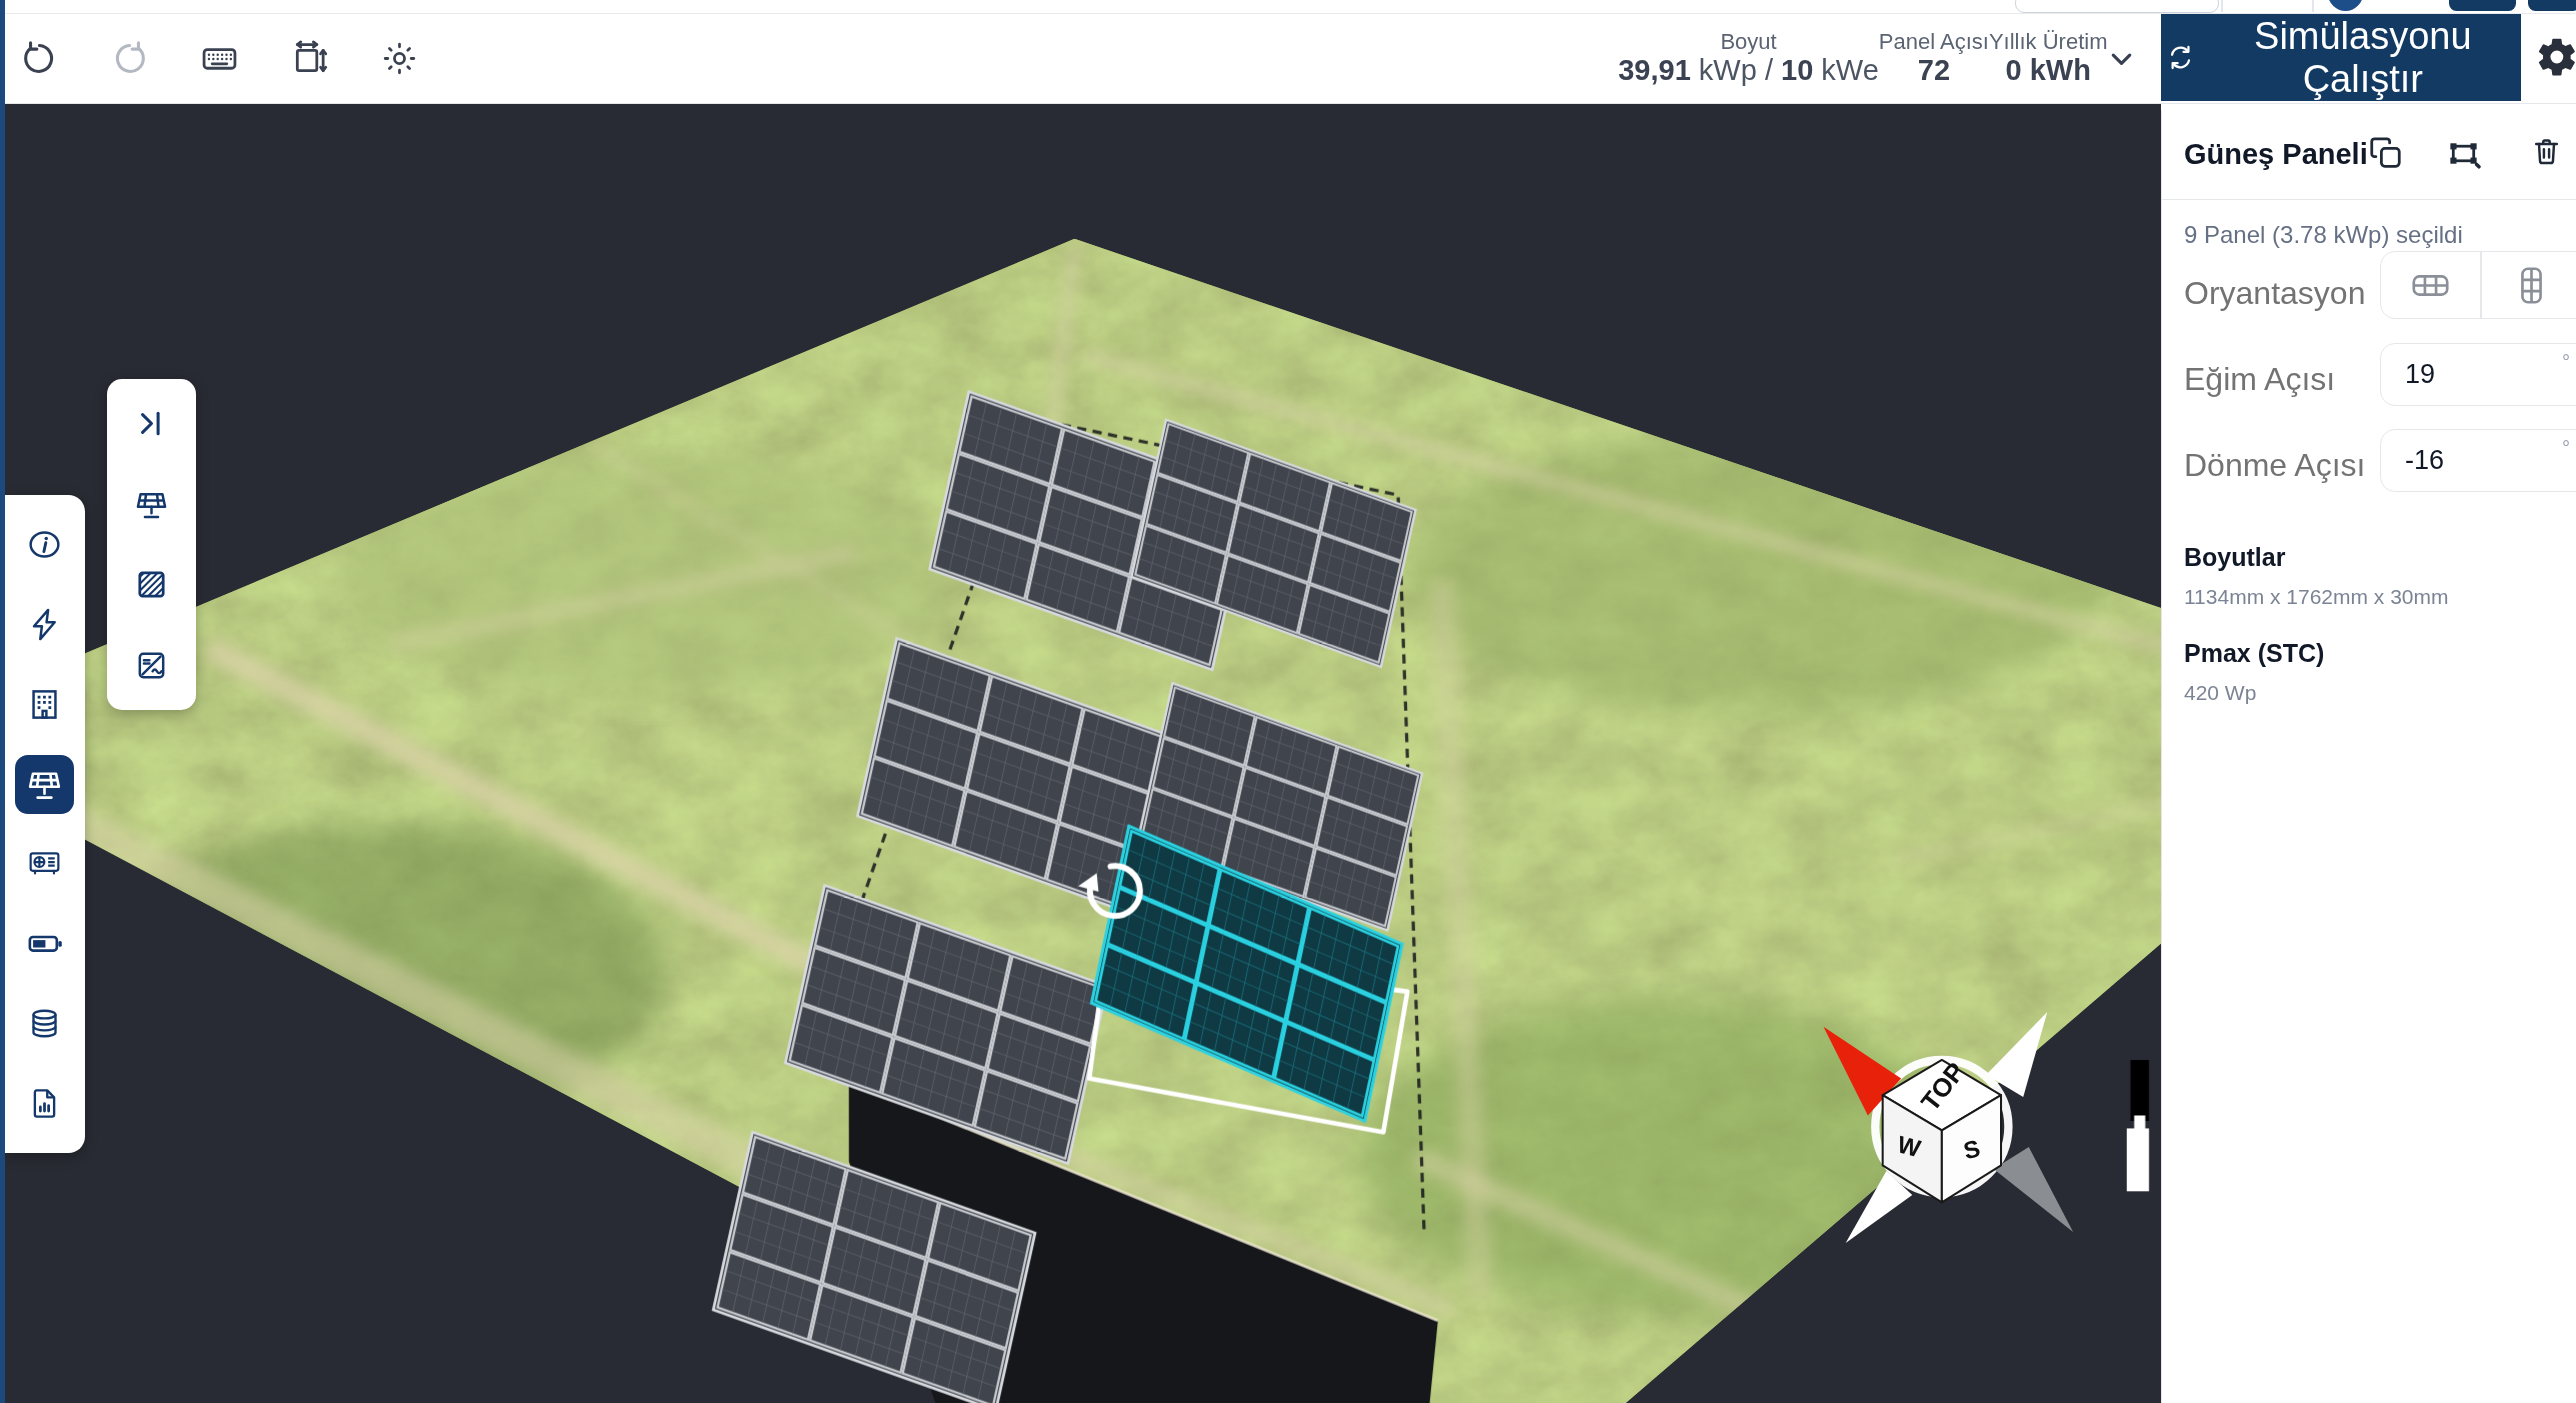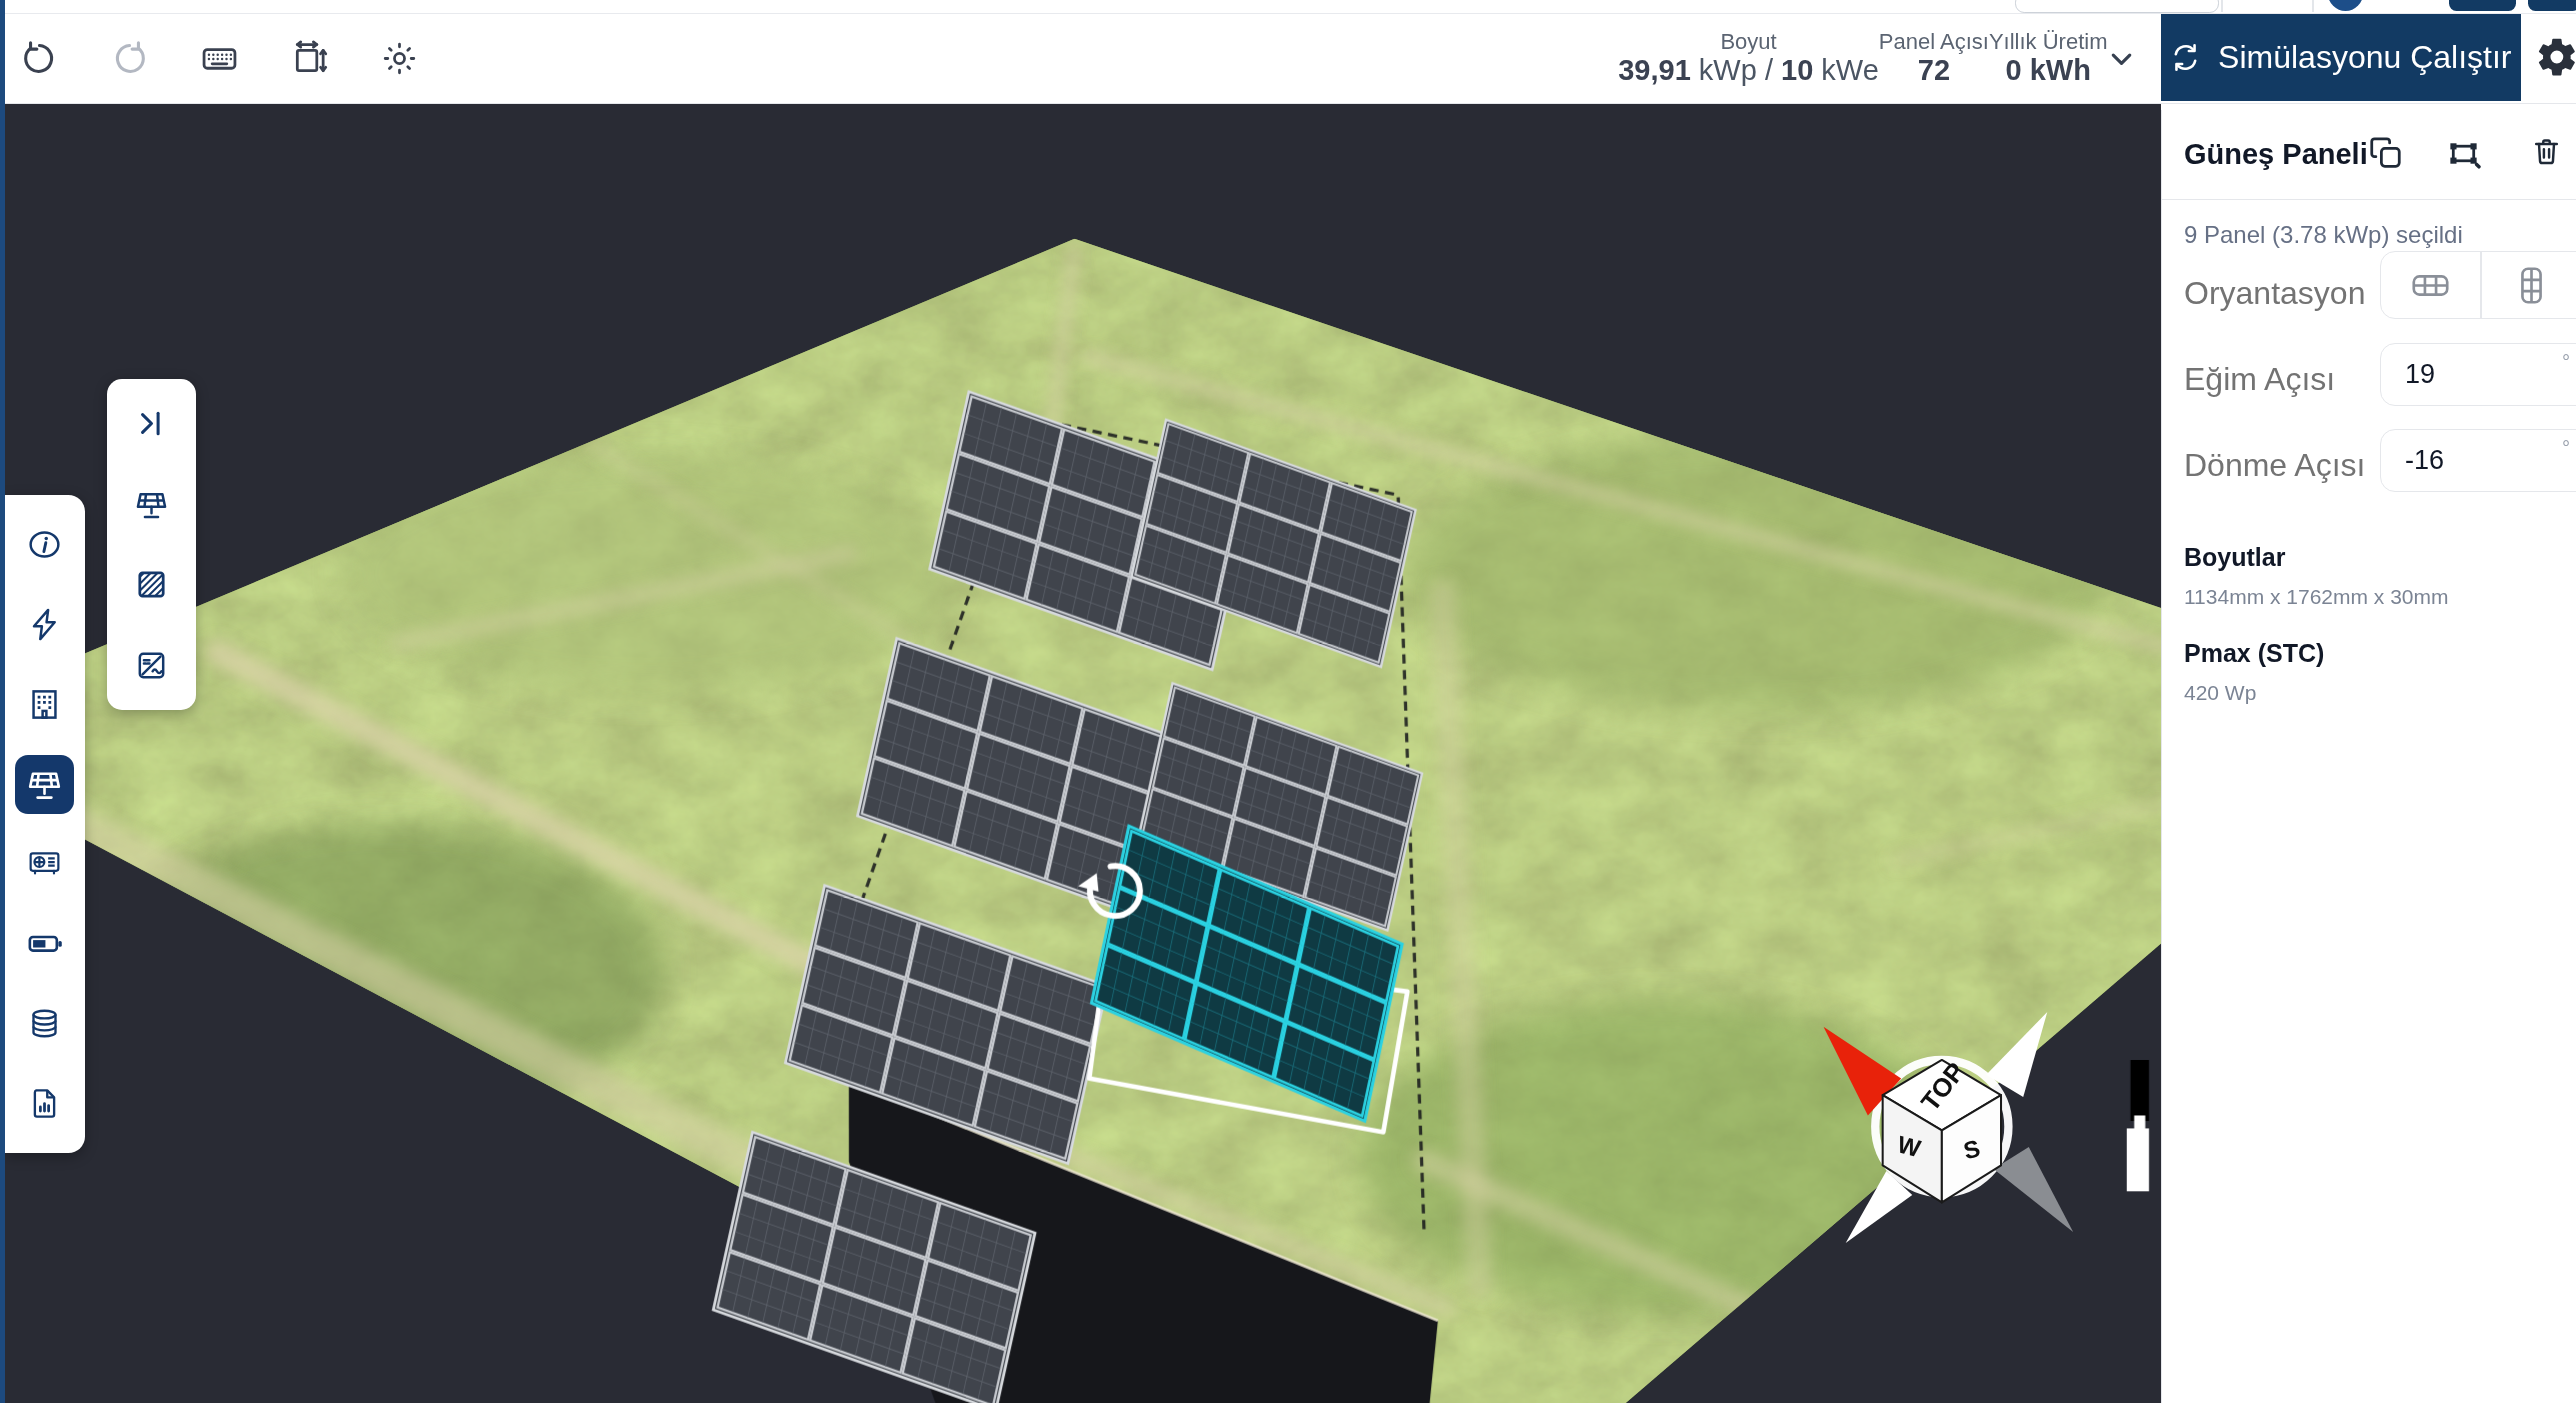--- a/index.html
+++ b/index.html
@@ -18,21 +18,21 @@
   .tb-icons{position:absolute;left:20.3px;top:0;height:89px;display:flex;align-items:center;gap:51px;}
   .tb-btn{width:39px;height:39px;display:flex;align-items:center;justify-content:center;color:#3a4150;background:none;border:none;padding:0;cursor:pointer;}
   .tb-btn.disabled{color:#b3b8c2;}
   .stats{position:absolute;right:435px;top:0;height:89px;display:flex;align-items:center;}
   .stat{display:flex;flex-direction:column;align-items:center;line-height:1.15;}
   .stat .lbl{font-size:22px;color:#5b6472;}
   .stat .val{font-size:29px;color:#3b4252;font-weight:bold;white-space:nowrap;}
   .stat .val .u{font-weight:normal;color:#4b5563;}
   .chev{color:#374151;margin-left:-5.5px;display:flex;align-items:center;}
   .run-btn{position:absolute;left:2161px;top:14px;width:360px;height:87px;background:#123a63;color:#fff;
-    border:none;display:flex;align-items:center;justify-content:center;gap:16.6px;font-size:32px;
+    border:none;display:flex;align-items:center;justify-content:center;gap:16.6px;font-size:38px;
     font-family:"Liberation Sans",sans-serif;cursor:pointer;z-index:45;}
   .gear{position:absolute;left:2535px;top:35px;width:44px;height:44px;color:#2a303b;z-index:45;}
 
   
   .rpanel{position:absolute;left:2161px;top:110px;width:415px;height:1302px;background:#fff;border-left:0.9px solid #e5e7eb;z-index:30;}
   .rp-head{position:relative;height:90px;}
   .rp-title{position:absolute;left:22px;top:28px;font-size:29px;font-weight:bold;color:#111827;}
   .rp-ic{position:absolute;top:26px;width:33px;height:33px;color:#1f2937;background:none;border:none;padding:0;cursor:pointer;}
   .rp-divider{position:absolute;left:0;top:89px;width:415px;height:0.9px;background:#e5e7eb;}
   .rp-sel{position:absolute;left:22px;top:111px;font-size:24px;color:#667085;}

